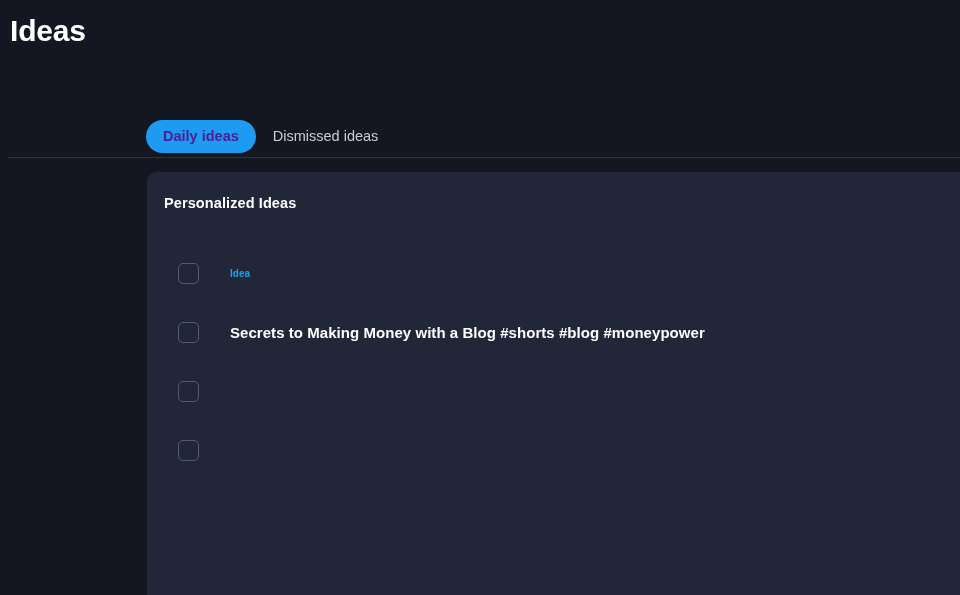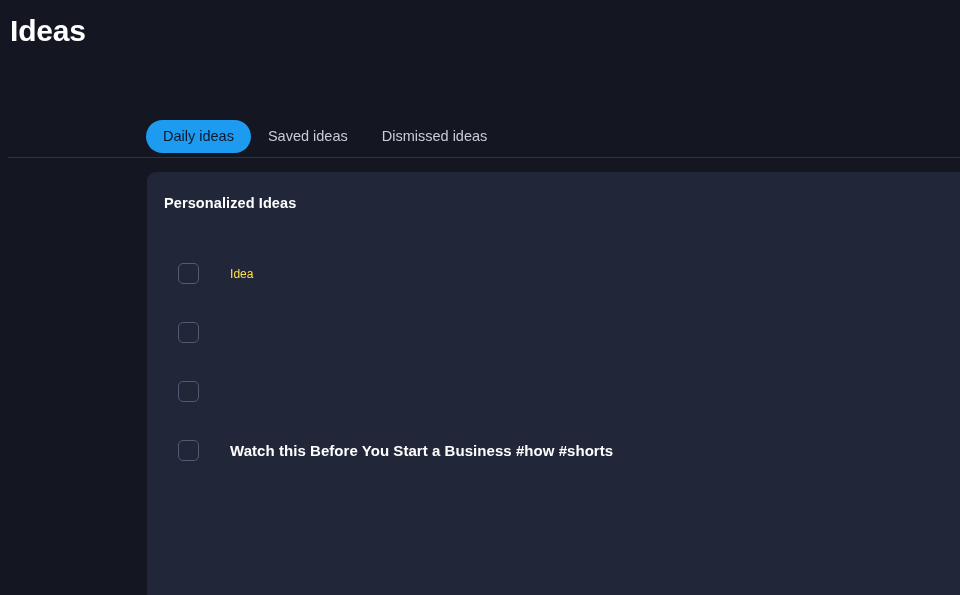--- a/index.html
+++ b/index.html
@@ -56,22 +56,22 @@
     line-height: 1;
     background: transparent;
     border: none;
     font-family: "Liberation Sans", sans-serif;
   }
 
   .tab:first-child { margin-left: 146px; }
 
   .tab.active {
     background: #1d9bf0;
-    color: #0f172a;
-    font-weight: normal;
+    color: #4c1d95;
+    font-weight: bold;
   }
 
   .tabbar-divider {
     position: absolute;
     left: 8px;
     top: 157px;
     width: 952px;
     height: 1px;
     background: #2d3345;
   }
@@ -129,62 +129,61 @@
   .row-label {
     margin-left: 31px;
     font-size: 15px;
     font-weight: bold;
     color: #ffffff;
     white-space: nowrap;
     letter-spacing: 0.05px;
   }
 
   .row.header-row .row-label {
-    font-weight: normal;
-    color: #fde047;
-    font-size: 12px;
+    font-weight: bold;
+    color: #0ea5e9;
+    font-size: 10px;
   }
 </style>
 </head>
 <body>
 
 <div id="app">
 
   <div class="page-title">Ideas</div>
 
   <div class="tabbar">
     <button class="tab active">Daily ideas</button>
-    <button class="tab">Saved ideas</button>
     <button class="tab">Dismissed ideas</button>
   </div>
 
   <div class="tabbar-divider"></div>
 
   <div class="panel">
 
     <div class="panel-title">Personalized Ideas</div>
 
     <div class="list">
 
       <div class="row header-row">
         <div class="checkbox"></div>
         <div class="row-label">Idea</div>
       </div>
 
       <div class="row">
         <div class="checkbox"></div>
+        <div class="row-label">Secrets to Making Money with a Blog #shorts #blog #moneypower</div>
       </div>
 
 
 
       <div class="row">
         <div class="checkbox"></div>
       </div>
 
       <div class="row">
         <div class="checkbox"></div>
-        <div class="row-label">Watch this Before You Start a Business #how #shorts</div>
       </div>
 
     </div>
   </div>
 
 </div>
 
 </body></html>

